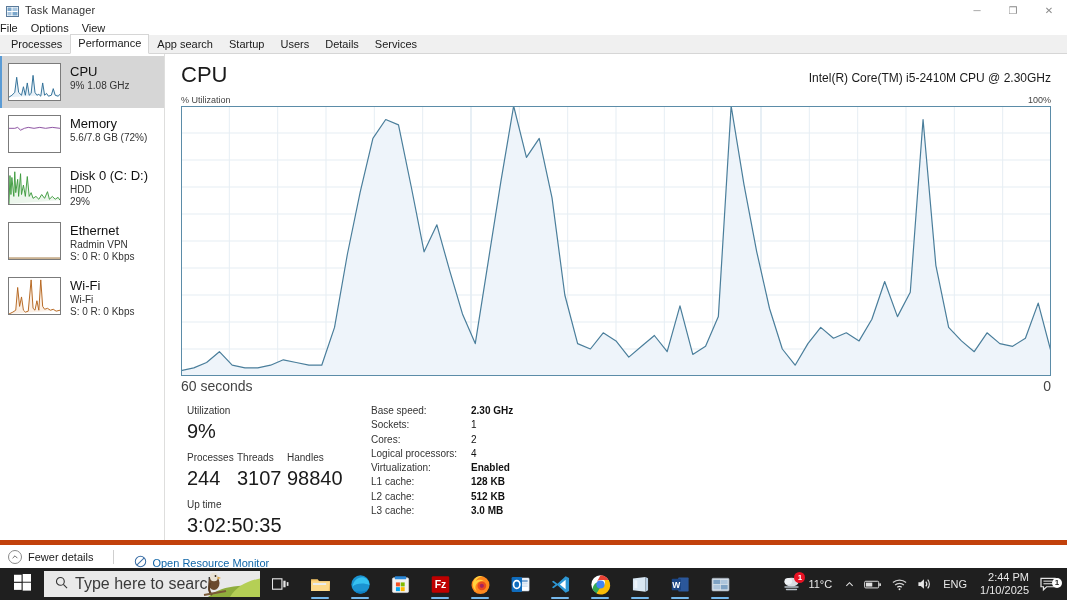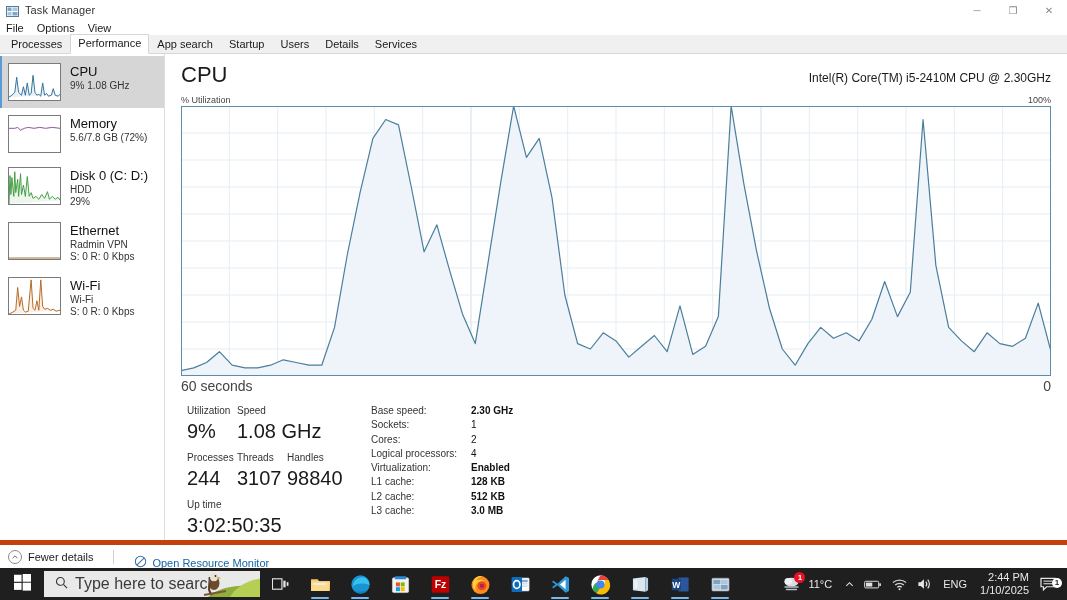--- a/index.html
+++ b/index.html
@@ -21,21 +21,21 @@
   .titlebar .tm-icon {
     width: 13px; height: 13px; margin-right: 6px; position: relative; flex: none;
   }
   .titlebar .title { font-size: 11px; color: #333; letter-spacing: .1px; }
   .wincontrols { position: absolute; right: 0; top: 0; display: flex; height: 20px; }
   .wincontrols div {
     width: 36px; height: 20px; display: flex; align-items: center; justify-content: center;
     font-size: 10px; color: #8a8a8a;
   }
 
-  .menubar { height: 15px; display: flex; align-items: center; padding-left: 6px; gap: 13px; }
+  .menubar { height: 15px; display: flex; align-items: center; gap: 13px; }
   .menubar span { font-size: 11px; color: #1a1a1a; cursor: default; }
 
   .tabstrip {
     height: 19px; display: flex; align-items: flex-end;
     padding-left: 3px; border-bottom: 1px solid #d6d6d6; background: #f0f0f0;
   }
   .tab {
     font-size: 11px; color: #1a1a1a; padding: 2px 7px 3px 7px;
     border: 1px solid transparent; border-bottom: none; line-height: 13px;
     position: relative; top: 1px;
@@ -306,24 +306,20 @@
         <span>0</span>
       </div>
 
       <div class="stats">
         <div class="stats-left">
           <div class="srow">
             <div class="sblock w1">
               <div class="sb-label">Utilization</div>
               <div class="sb-value">9%</div>
             </div>
-            <div class="sblock w2">
-              <div class="sb-label">Speed</div>
-              <div class="sb-value">1.08 GHz</div>
-            </div>
           </div>
           <div class="gap"></div>
           <div class="srow">
             <div class="sblock w3">
               <div class="sb-label">Processes</div>
               <div class="sb-value">244</div>
             </div>
             <div class="sblock w4">
               <div class="sb-label">Threads</div>
               <div class="sb-value">3107</div>

